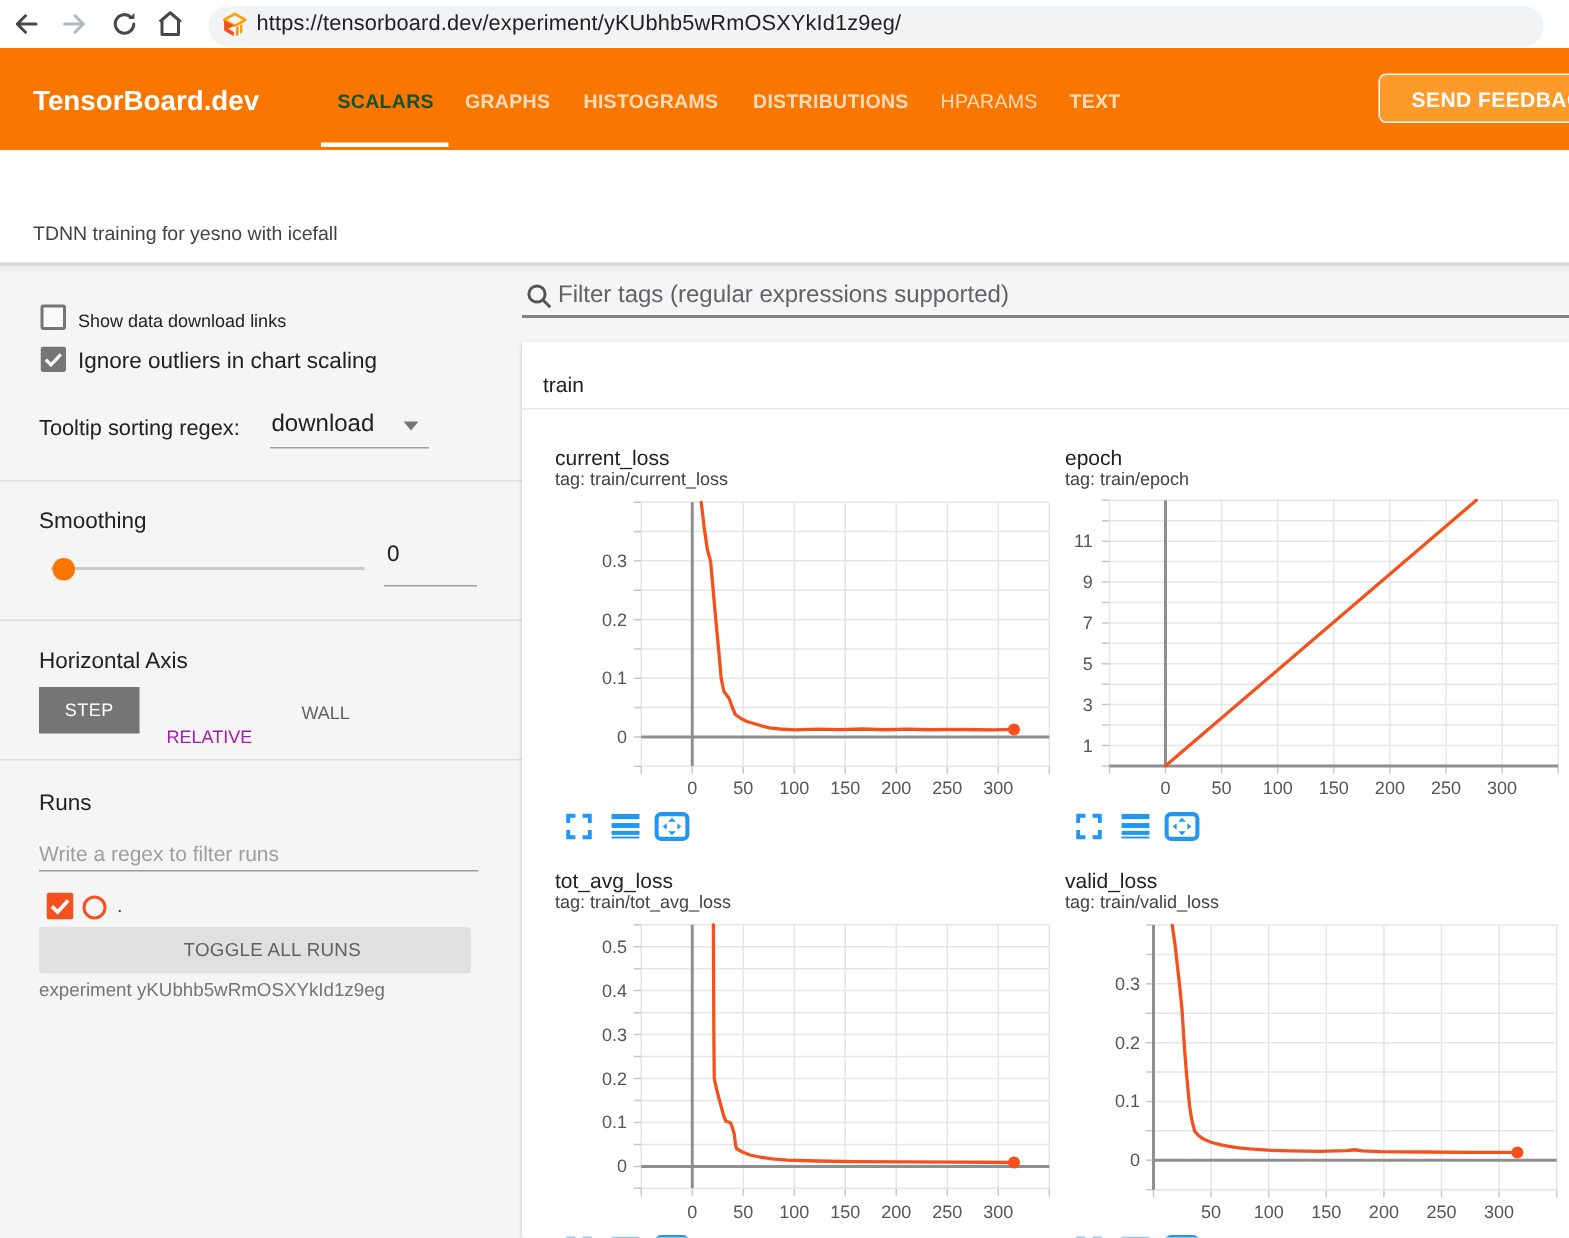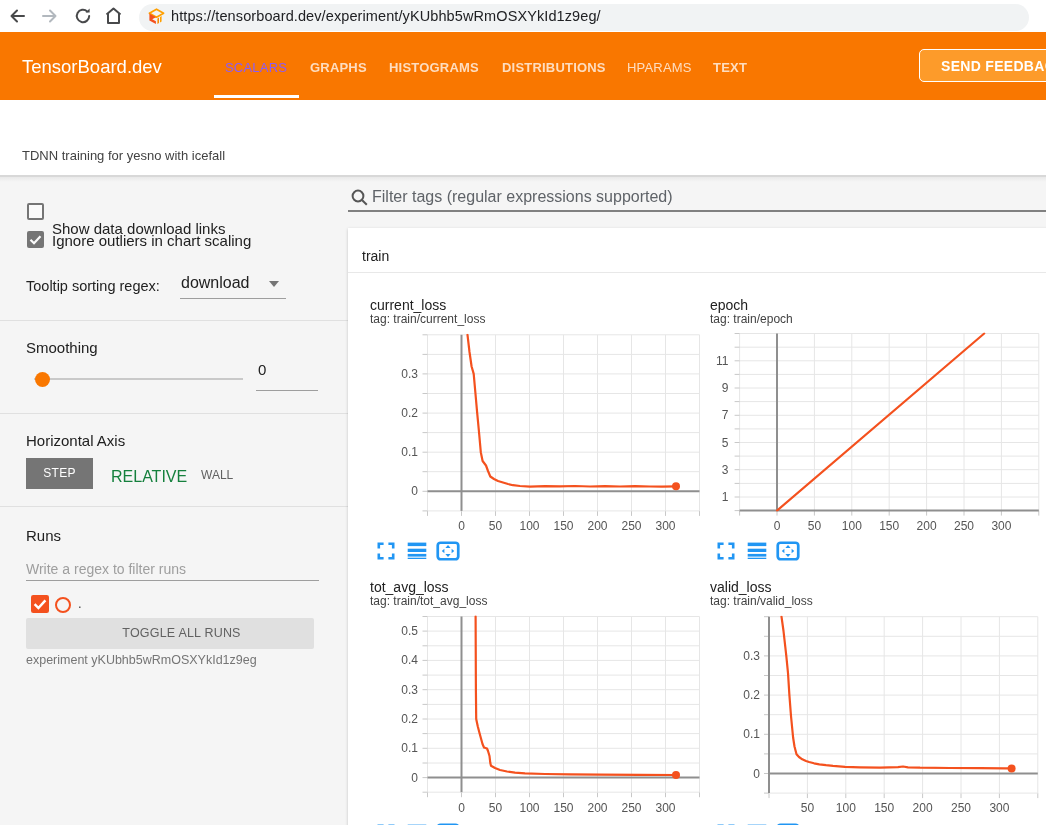--- a/index.html
+++ b/index.html
@@ -23,36 +23,36 @@
   </svg>
 <div class="abs" style="left:139px;top:4px;width:890px;height:27px;border-radius:13.5px;background:#f1f3f4"></div>
 <svg class="abs" style="left:148px;top:8px" width="17" height="17" viewBox="0 0 17 17">
 <path d="M8.5 1.2 L15.6 5.2 L8.5 9.2 L1.4 5.2 Z" fill="none" stroke="#ffa000" stroke-width="1.7" stroke-linejoin="round"></path>
 <path d="M1.4 5.6 L1.4 12.4 L7.9 16.1 L7.9 13.3 L4.2 11.2 L7.9 9.2 L7.9 8.9 L2.6 6.2 Z" fill="#f4511e"></path>
 <path d="M9.4 16 V10.4 L11 9.5 V15.1 Z" fill="#fb8c00"></path>
 <path d="M12 14.5 V8.9 L13.6 8 V13.6 Z" fill="#ffa000"></path>
 </svg>
 <div class="abs" style="left:171px;top:8px;font-size:14.5px;color:#202124;letter-spacing:0.1px">https://tensorboard.dev/experiment/yKUbhb5wRmOSXYkId1z9eg/</div>
 <div class="abs" style="left:0;top:32px;width:1046px;height:68px;background:#f97700"></div>
-<div class="abs" style="left:22px;top:56px;font-size:18.5px;font-weight:400;color:#fff">TensorBoard.dev</div>
-<div class="abs" style="left:225px;top:60px;font-size:13px;font-weight:400;letter-spacing:0.2px;color:#8b5cf6">SCALARS</div>
+<div class="abs" style="left:22px;top:56px;font-size:18.5px;font-weight:700;color:#fff">TensorBoard.dev</div>
+<div class="abs" style="left:225px;top:60px;font-size:13px;font-weight:700;letter-spacing:0.2px;color:#14532d">SCALARS</div>
 <div class="abs" style="left:310px;top:60px;font-size:13px;font-weight:700;letter-spacing:0.2px;color:rgba(255,255,255,0.75)">GRAPHS</div>
 <div class="abs" style="left:389px;top:60px;font-size:13px;font-weight:700;letter-spacing:0.2px;color:rgba(255,255,255,0.75)">HISTOGRAMS</div>
 <div class="abs" style="left:502px;top:60px;font-size:13px;font-weight:700;letter-spacing:0.2px;color:rgba(255,255,255,0.75)">DISTRIBUTIONS</div>
 <div class="abs" style="left:627px;top:60px;font-size:13px;font-weight:400;letter-spacing:0.2px;color:rgba(255,255,255,0.75)">HPARAMS</div>
 <div class="abs" style="left:713px;top:60px;font-size:13px;font-weight:700;letter-spacing:0.2px;color:rgba(255,255,255,0.75)">TEXT</div>
 <div class="abs" style="left:214px;top:95px;width:85px;height:3px;background:#fff"></div>
 <div class="abs" style="left:919px;top:49px;width:160px;height:33px;background:#fd9b2a;border:1.5px solid #fff;border-radius:5px;box-sizing:border-box"></div>
 <div class="abs" style="left:941px;top:58px;font-size:14px;font-weight:700;color:#fff;letter-spacing:0.3px;white-space:nowrap">SEND FEEDBACK</div>
 <div class="abs" style="left:0;top:100px;width:1046px;height:75px;background:#fff"></div>
 <div class="abs" style="left:22px;top:148px;font-size:13px;color:#424242">TDNN training for yesno with icefall</div>
 <div class="abs" style="left:0;top:175px;width:1046px;height:2px;background:#d8d8d8"></div>
 <div class="abs" style="left:0;top:177px;width:1046px;height:5px;background:linear-gradient(rgba(0,0,0,0.05),rgba(0,0,0,0))"></div>
 <div class="abs" style="left:27px;top:203px;width:13px;height:13px;border:2px solid #757575;border-radius:2px;background:#fafafa"></div>
-<div class="abs" style="left:52px;top:220px;font-size:15px;color:#212121">Show data download links</div>
+<div class="abs" style="left:52px;top:207px;font-size:12px;color:#212121">Show data download links</div>
 <svg class="abs" style="left:27px;top:231px" width="17" height="17" viewBox="0 0 17 17">
 <rect x="0" y="0" width="17" height="17" rx="2" fill="#757575"></rect>
 <path d="M3.5 8.7 L7 12.2 L13.5 5.2" stroke="#fafafa" stroke-width="2.2" fill="none"></path>
   </svg>
 <div class="abs" style="left:52px;top:232px;font-size:15px;color:#212121">Ignore outliers in chart scaling</div>
 <div class="abs" style="left:26px;top:278px;font-size:14.5px;color:#212121">Tooltip sorting regex:</div>
 <div class="abs" style="left:181px;top:274px;font-size:16px;color:#212121">download</div>
 <svg class="abs" style="left:267px;top:280px" width="14" height="8" viewBox="0 0 14 8">
     <path d="M2 1 L7 7 L12 1 Z" fill="#757575"></path>
   </svg>
@@ -60,21 +60,21 @@
 <div class="abs" style="left:0;top:320px;width:348px;height:1px;background:#e0e0e0"></div>
 <div class="abs" style="left:26px;top:339px;font-size:15px;color:#212121">Smoothing</div>
 <div class="abs" style="left:34px;top:378px;width:209px;height:2px;background:#c9c9c9"></div>
 <div class="abs" style="left:35px;top:372px;width:15px;height:15px;border-radius:50%;background:#f97700"></div>
 <div class="abs" style="left:258px;top:361px;font-size:15px;color:#212121">0</div>
 <div class="abs" style="left:256px;top:390px;width:62px;height:1px;background:#9e9e9e"></div>
 <div class="abs" style="left:0;top:413px;width:348px;height:1px;background:#e0e0e0"></div>
 <div class="abs" style="left:26px;top:432px;font-size:15px;color:#212121">Horizontal Axis</div>
 <div class="abs" style="left:26px;top:458px;width:67px;height:31px;background:#757575"></div>
 <div class="abs" style="left:26px;top:458px;width:67px;height:20px;line-height:31px;text-align:center;font-size:12px;color:#fff;letter-spacing:0.3px">STEP</div>
-<div class="abs" style="left:111px;top:468px;font-size:16px;color:#15803d;letter-spacing:0px">RELATIVE</div>
+<div class="abs" style="left:111px;top:484px;font-size:12px;color:#a21caf;letter-spacing:0px">RELATIVE</div>
 <div class="abs" style="left:201px;top:468px;font-size:12px;color:#616161;letter-spacing:0px">WALL</div>
 <div class="abs" style="left:0;top:506px;width:348px;height:1px;background:#e0e0e0"></div>
 <div class="abs" style="left:26px;top:527px;font-size:15px;color:#212121">Runs</div>
 <div class="abs" style="left:26px;top:561px;font-size:14px;color:#9e9e9e">Write a regex to filter runs</div>
 <div class="abs" style="left:26px;top:580px;width:293px;height:1px;background:#9e9e9e"></div>
 <svg class="abs" style="left:31px;top:595px" width="18" height="18" viewBox="0 0 16 16">
 <rect x="0" y="0" width="16" height="16" rx="2" fill="#f4511e"></rect>
 <path d="M3.2 8.2 L6.6 11.6 L12.8 4.8" stroke="#fff" stroke-width="2.2" fill="none"></path>
   </svg>
 <div class="abs" style="left:55px;top:597px;width:16px;height:16px;border-radius:50%;border:2.5px solid #f4511e;box-sizing:border-box"></div>

